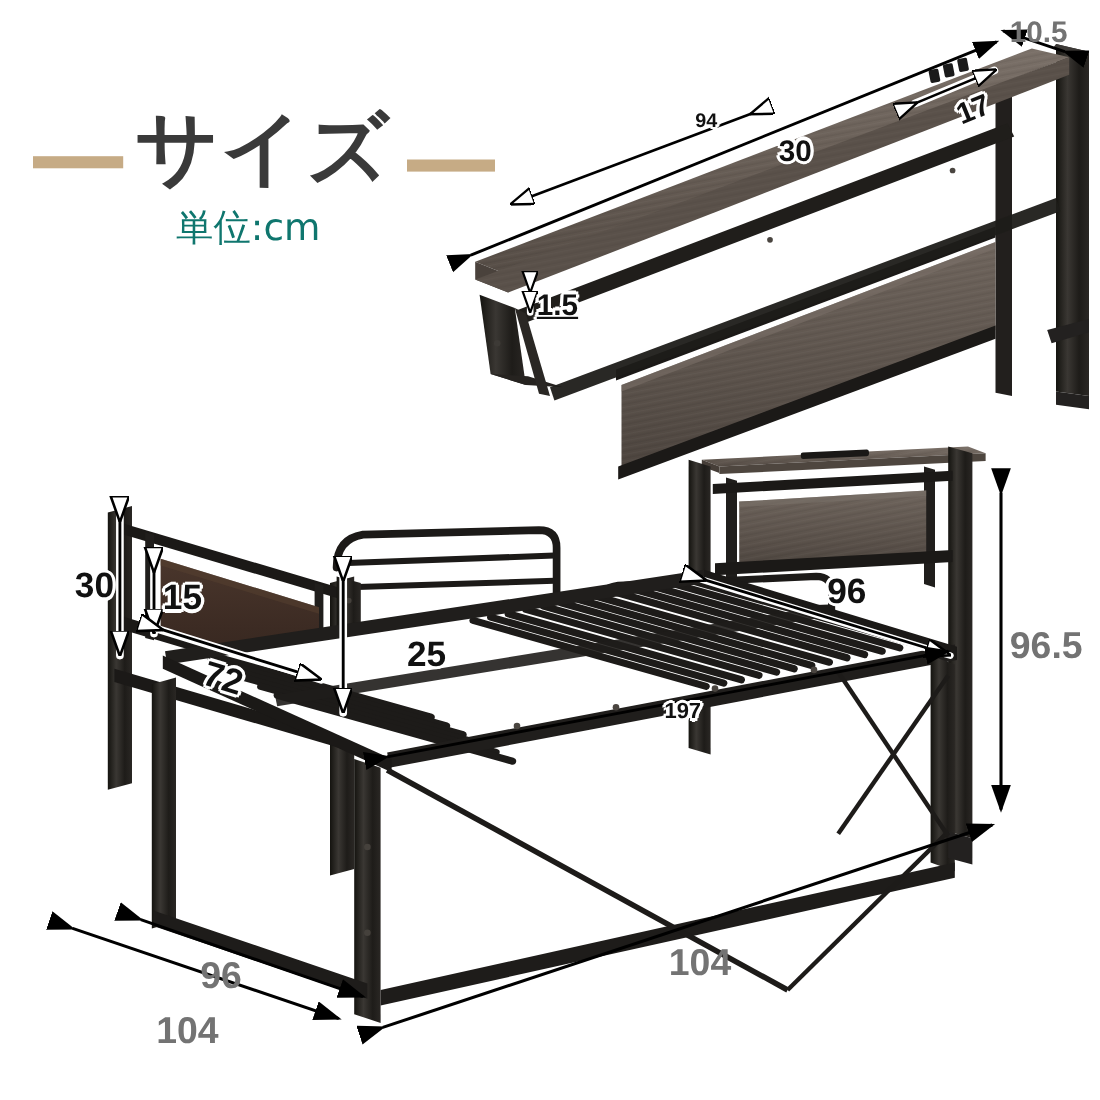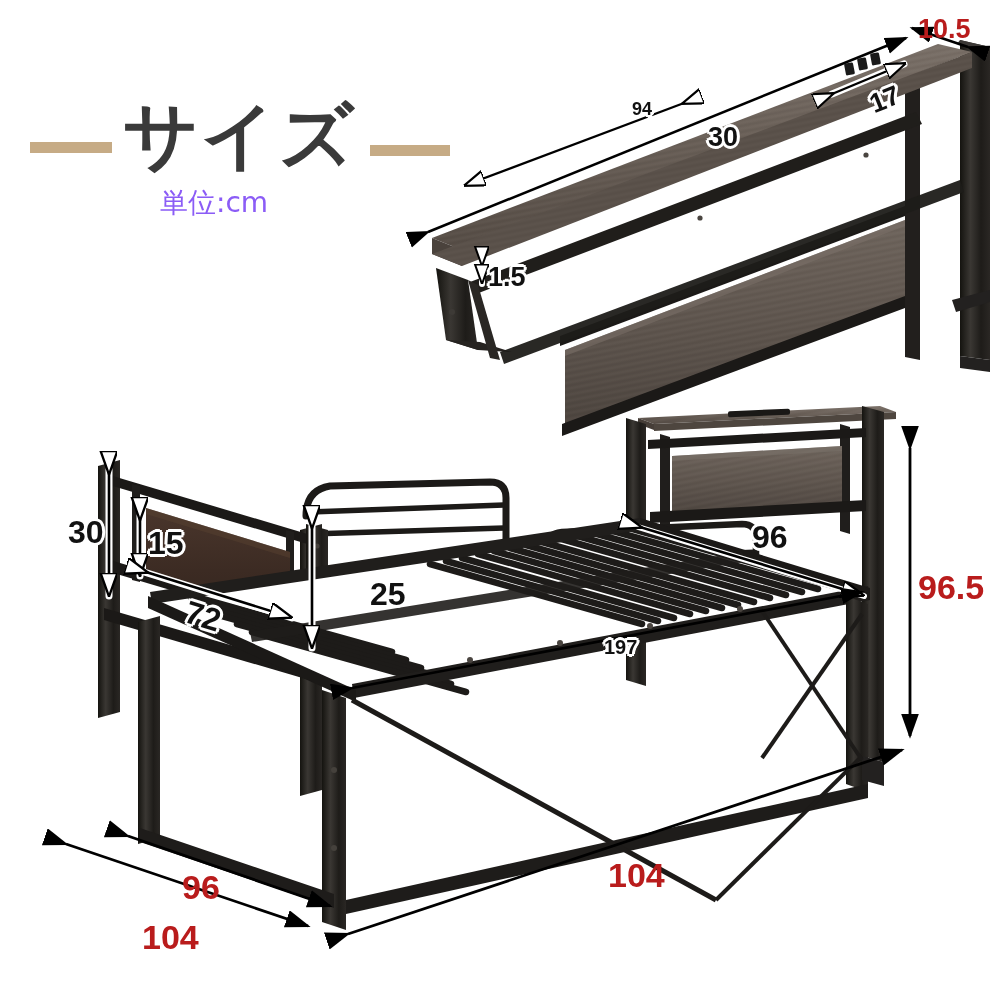--- a/index.html
+++ b/index.html
@@ -17,29 +17,29 @@
   .dash.left{left:30px;top:50px;width:82px;}
   .dash.right{left:370px;top:53px;width:80px;}
   .main-title{
     position:absolute;left:123px;top:6px;
     font-size:74px;font-weight:700;color:#3a3a3a;
     letter-spacing:2px;line-height:1;
     font-family:"DejaVu Sans","Liberation Sans",sans-serif;
   }
   .sub-title{
     position:absolute;left:160px;top:92px;
-    font-size:28px;font-weight:400;color:#8b5cf6;
+    font-size:34px;font-weight:400;color:#0f766e;
     font-family:"DejaVu Sans","Liberation Sans",sans-serif;
   }
 
   
   .dim{
     position:absolute;
     font-family:"Liberation Sans","DejaVu Sans",sans-serif;
-    font-weight:700;color:#b91c1c;white-space:nowrap;
+    font-weight:700;color:#737373;white-space:nowrap;
     line-height:1;
   }
   .dim.outlined{
     color:#111;
     text-shadow:
       -2px -2px 0 #fff, 2px -2px 0 #fff, -2px 2px 0 #fff, 2px 2px 0 #fff,
       -3px 0 0 #fff, 3px 0 0 #fff, 0 -3px 0 #fff, 0 3px 0 #fff,
       -2px 0 0 #fff, 2px 0 0 #fff;
   }
 </style>
@@ -300,21 +300,21 @@
       <line x1="66" y1="844" x2="308" y2="926" stroke="#000" stroke-width="2.8" marker-start="url(#ah)" marker-end="url(#ah)"></line>
 
       <line x1="348" y1="934" x2="902" y2="750" stroke="#000" stroke-width="2.8" marker-start="url(#ah)" marker-end="url(#ah)"></line>
     </g>
   </svg>
 
   <div class="dim outlined" style="left:632px;top:100px;font-size:18px;">94</div>
   <div class="dim outlined" style="left:708px;top:124px;font-size:27px;">30</div>
   <div class="dim" style="left:918px;top:16px;font-size:27px;">10.5</div>
   <div class="dim outlined" style="left:871px;top:92px;font-size:27px;transform:rotate(-22deg);transform-origin:left center;">17</div>
-  <div class="dim outlined" style="left:488px;top:264px;font-size:27px;">1.5</div>
+  <div class="dim outlined" style="left:488px;top:264px;font-size:27px;text-decoration:underline;">1.5</div>
 
   <div class="dim outlined" style="left:68px;top:516px;font-size:32px;">30</div>
   <div class="dim outlined" style="left:148px;top:527px;font-size:32px;">15</div>
   <div class="dim outlined" style="left:186px;top:595px;font-size:32px;transform:rotate(17deg);transform-origin:left center;">72</div>
   <div class="dim outlined" style="left:326px;top:578px;font-size:32px;margin-left:44px;">25</div>
   <div class="dim outlined" style="left:752px;top:521px;font-size:32px;">96</div>
   <div class="dim outlined" style="left:604px;top:637px;font-size:20px;">197</div>
   <div class="dim" style="left:918px;top:570px;font-size:34px;">96.5</div>
   <div class="dim" style="left:182px;top:870px;font-size:34px;">96</div>
   <div class="dim" style="left:142px;top:920px;font-size:34px;">104</div>

